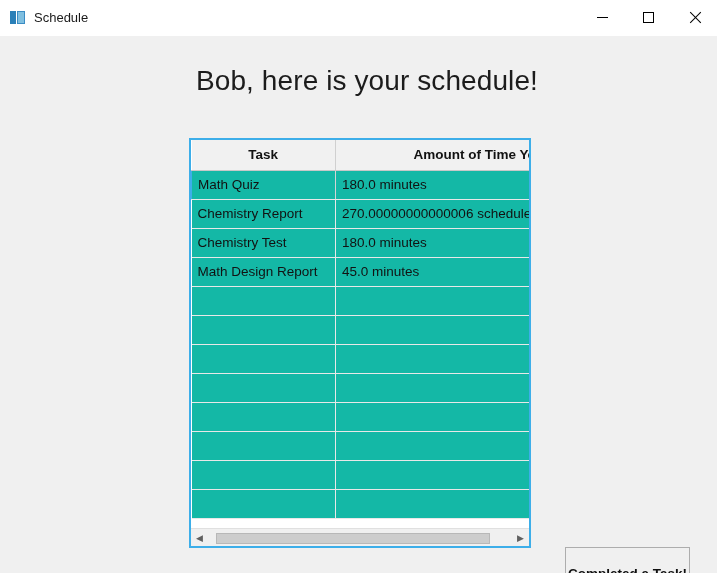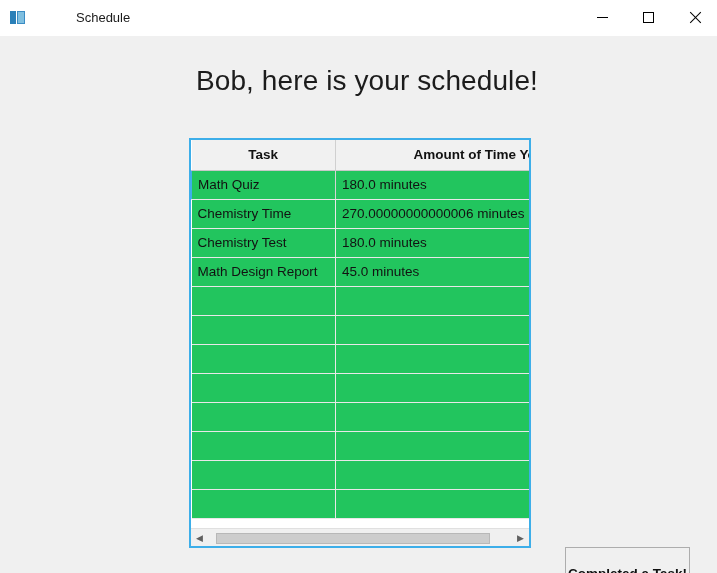--- a/index.html
+++ b/index.html
@@ -52,21 +52,20 @@
     width: 8px; height: 13px;
     background: #7fbfe0;
     border: 1px solid #3b8cc4;
     box-sizing: border-box;
   }
   .title-text {
     font-size: 13px;
     color: #1a1a1a;
     line-height: 35px;
     flex: 1 1 auto;
-    margin-left: 42px;
   }
   .win-controls {
     display: flex;
     height: 35px;
     flex: 0 0 auto;
   }
   .win-btn {
     width: 46px;
     height: 35px;
     display: flex;
@@ -162,21 +161,21 @@
   table.grid td {
     height: 29px;
     border-right: 1px solid #e8e8e8;
     border-bottom: 1px solid #e8e8e8;
     font-size: 13.5px;
     color: #121212;
     padding: 0 6px;
     box-sizing: border-box;
     overflow: hidden;
     white-space: nowrap;
-    background: #22c55e;
+    background: #14b8a6;
   }
   table.grid col.c0 { width: 144px; }
   table.grid col.c1 { width: 336px; }
   table.grid tr.first-row td {
     border-top: 1px solid #3daee9;
   }
   table.grid tr.first-row td.cell0 {
     border-left: 1px solid #3daee9;
     border-right: 1px solid #d4d4d4;
   }
@@ -284,22 +283,22 @@
               <th>Task</th>
               <th>Amount of Time You Should</th>
             </tr>
           </thead>
           <tbody>
             <tr class="first-row">
               <td class="cell0">Math Quiz</td>
               <td class="cell1">180.0 minutes</td>
             </tr>
             <tr>
-              <td>Chemistry Time</td>
-              <td>270.00000000000006 minutes</td>
+              <td>Chemistry Report</td>
+              <td>270.00000000000006 schedule</td>
             </tr>
             <tr>
               <td>Chemistry Test</td>
               <td>180.0 minutes</td>
             </tr>
             <tr>
               <td>Math Design Report</td>
               <td>45.0 minutes</td>
             </tr>
             <tr>

